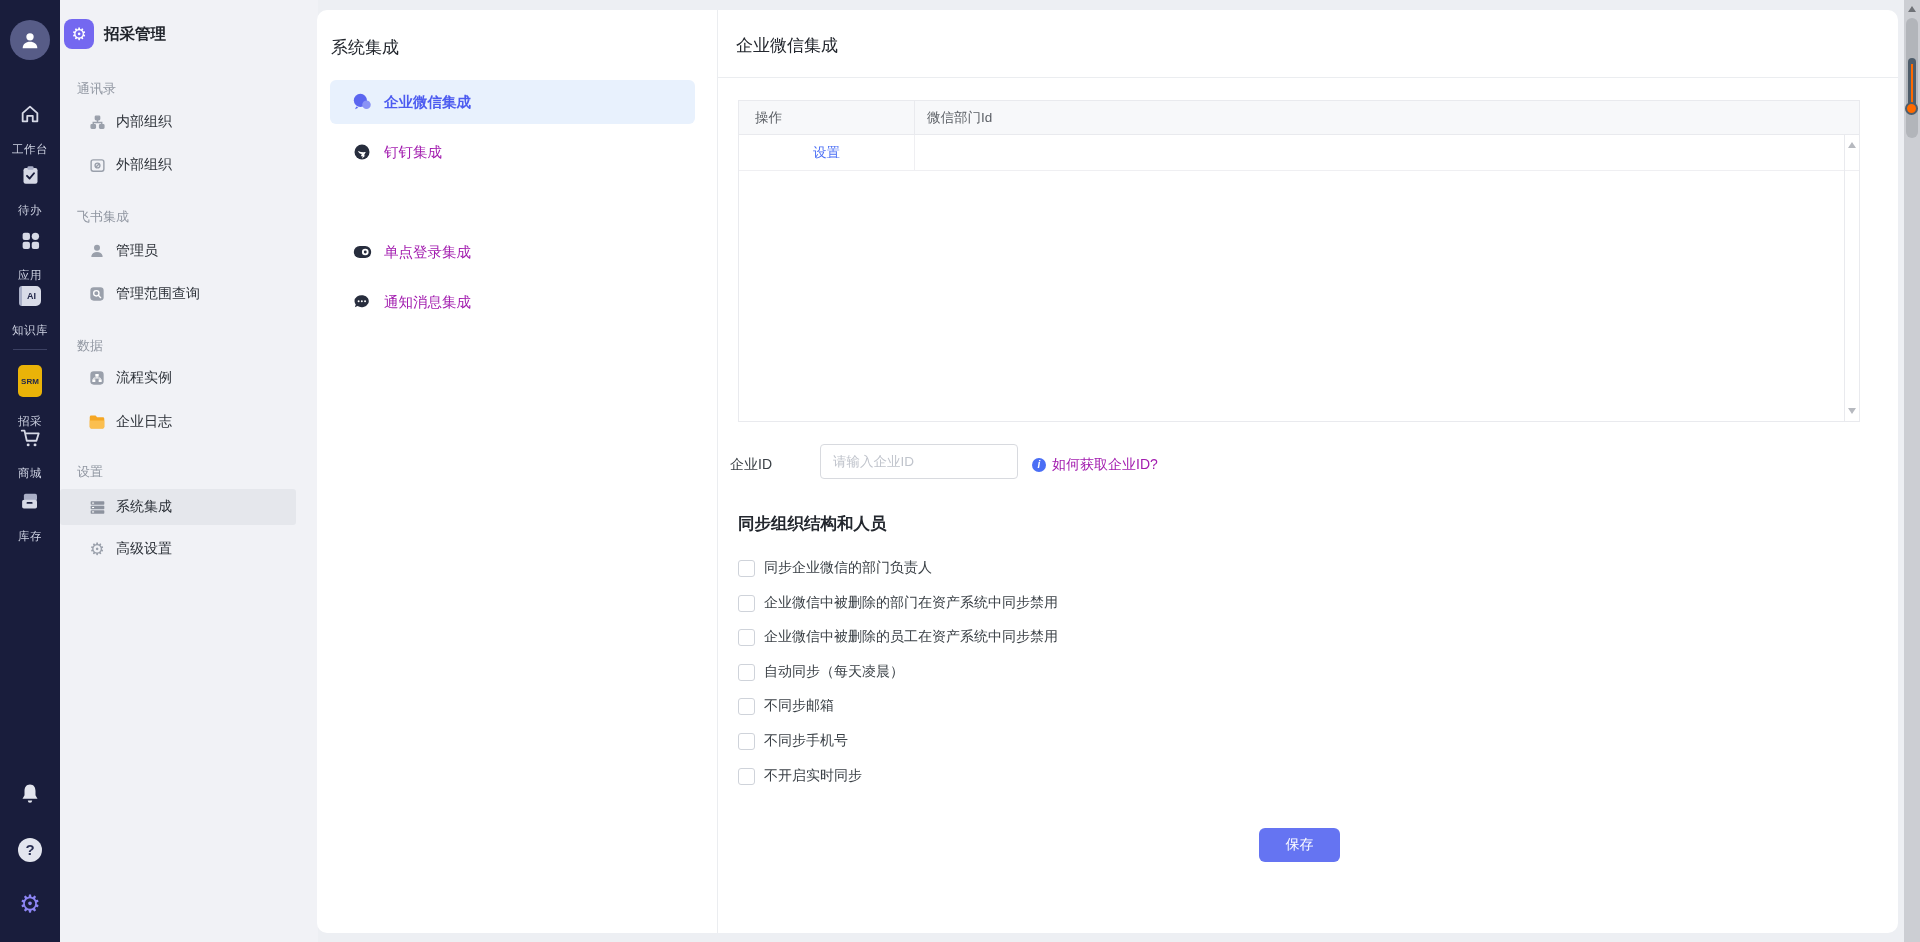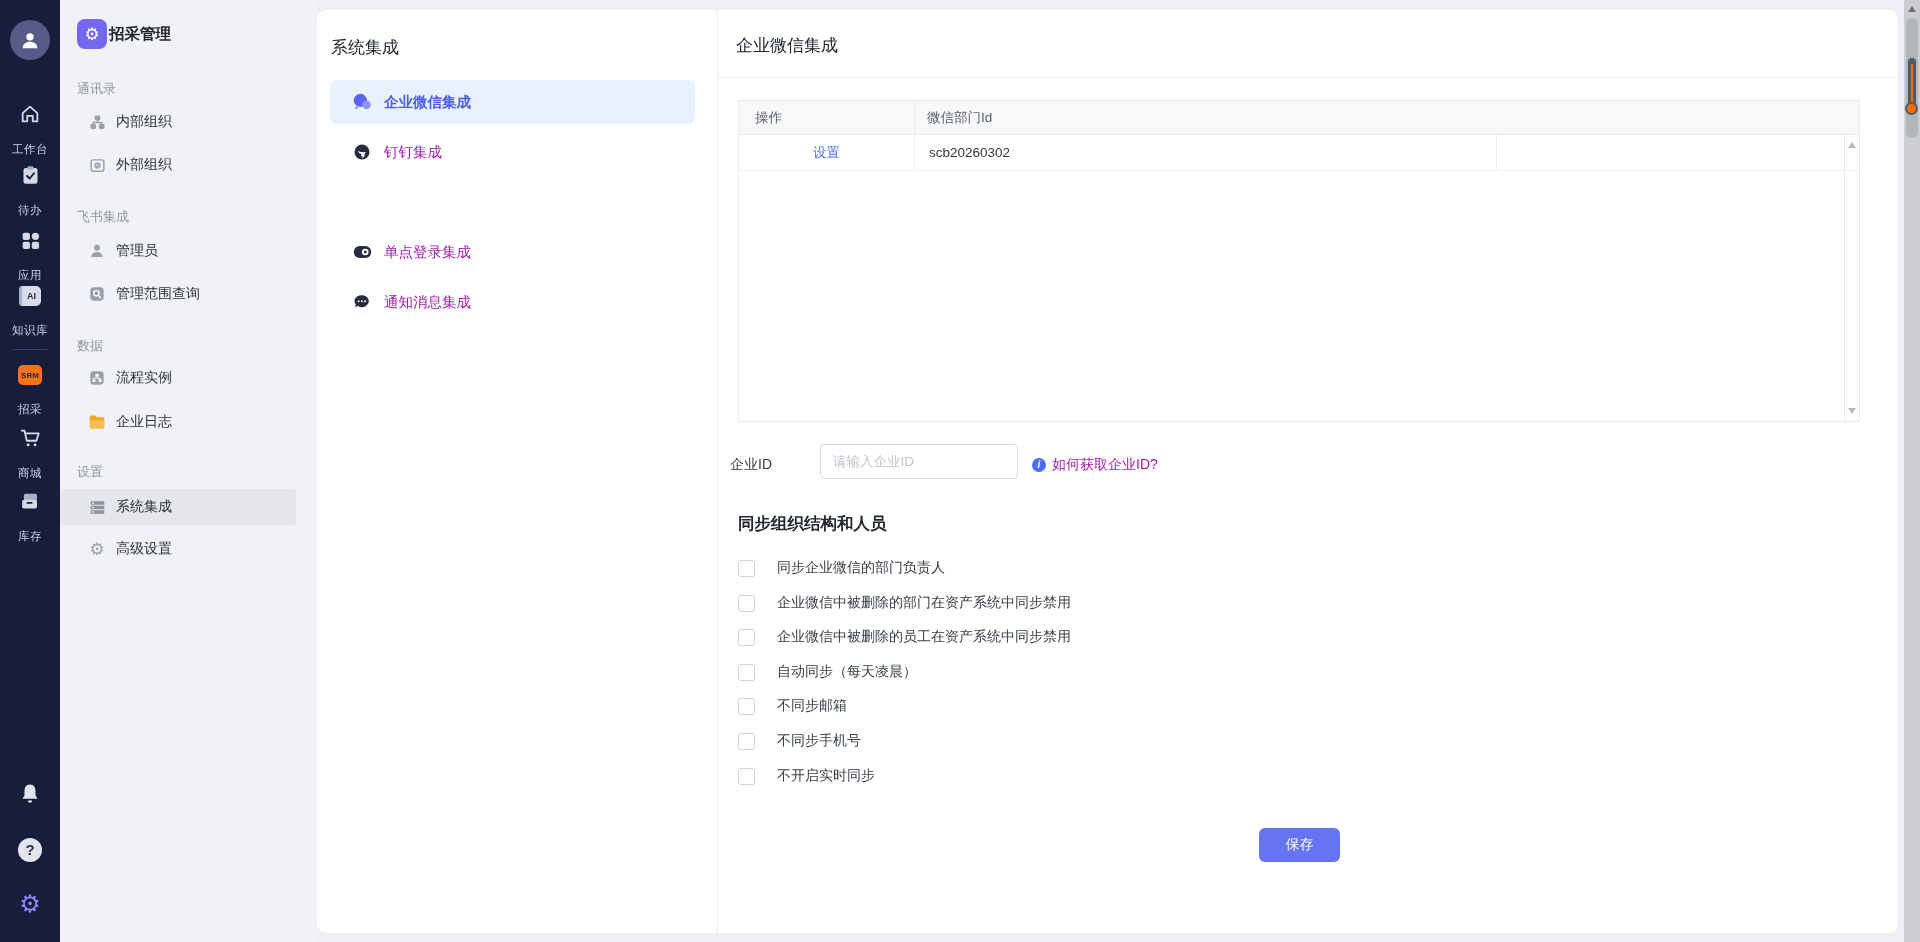--- a/index.html
+++ b/index.html
@@ -6,29 +6,29 @@
   html,body { width:1920px; height:942px; }
   body { font-family:"Liberation Sans","DejaVu Sans",sans-serif; background:#edeff3; overflow:hidden; position:relative; }
 
   
   .rail { position:absolute; left:0; top:0; width:60px; height:942px; background:#191d3c; z-index:5; }
   .rail-avatar { position:absolute; left:10px; top:20px; width:40px; height:40px; border-radius:50%; background:#575c87; display:flex; align-items:center; justify-content:center; }
   .rail-item { position:absolute; left:0; width:60px; display:flex; flex-direction:column; align-items:center; gap:17px; cursor:pointer; }
   .rail-item .lbl { font-size:11.5px; color:#ced2e2; letter-spacing:.5px; }
   .rail-item svg { display:block; }
   .rail-divider { position:absolute; left:13px; width:34px; height:1px; background:#3c4163; }
-  .srm-badge { width:24px; height:20px; background:#f97316; border-radius:5px; color:#23284a; font-size:8px; font-weight:bold; display:flex; align-items:center; justify-content:center; }
+  .srm-badge { width:24px; height:32px; background:#eab308; border-radius:5px; color:#23284a; font-size:8px; font-weight:bold; display:flex; align-items:center; justify-content:center; }
   .ai-book { width:22px; height:20px; background:#d9dce8; border-radius:3px 5px 5px 3px; color:#23284a; font-size:9px; font-weight:bold; display:flex; align-items:center; justify-content:center; border-left:3px solid #aab0c8; }
   .rail-bell, .rail-help, .rail-gear { position:absolute; left:0; width:60px; text-align:center; cursor:pointer; }
   .help-circle { width:24px; height:24px; margin:0 auto; border-radius:50%; background:#e3e5ee; color:#2a2f52; font-size:15px; font-weight:bold; line-height:24px; }
   .gear-glyph { font-size:24px; color:#8d85f4; line-height:24px; font-family:"DejaVu Sans",sans-serif; }
 
   
   .sidebar { position:absolute; left:60px; top:0; width:258px; height:942px; background:#f1f2f6; }
-  .app-head { position:absolute; left:17px; top:19px; display:flex; align-items:center; gap:2px; }
+  .app-head { position:absolute; left:4px; top:19px; display:flex; align-items:center; gap:10px; }
   .app-logo { width:30px; height:30px; border-radius:8px; background:#7468f0; color:#fff; font-size:17px; display:flex; align-items:center; justify-content:center; font-family:"DejaVu Sans",sans-serif; }
   .app-title { font-size:15.5px; font-weight:bold; color:#20242b; }
   .side-section { position:absolute; left:17px; font-size:13px; color:#9096a1; }
   .side-item { position:absolute; left:0; width:258px; height:36px; display:flex; align-items:center; padding-left:28px; gap:10px; font-size:14px; color:#2c3138; cursor:pointer; }
   .side-item.sel { background:#e5e7ec; width:236px; border-radius:3px; }
   .side-item .ic { width:18px; height:18px; display:flex; align-items:center; justify-content:center; flex:none; }
   .g-gear::before { content:"⚙"; font-family:"DejaVu Sans",sans-serif; }
   .side-gear { color:#9aa0ab; font-size:17px; }
 
   
@@ -65,21 +65,21 @@
 
   
   .corp-label { position:absolute; left:12px; top:446px; font-size:14px; color:#3a4046; }
   .corp-input { position:absolute; left:102px; top:434px; width:198px; height:35px; border:1px solid #d8dadf; border-radius:4px; padding:0 12px; font-size:13.5px; color:#333; outline:none; font-family:"Liberation Sans",sans-serif; }
   .corp-input::placeholder { color:#c0c4cc; }
   .info-dot { position:absolute; left:314px; top:448px; width:14px; height:14px; border-radius:50%; background:#4a6ef5; color:#fff; font-size:10px; font-style:italic; font-weight:bold; text-align:center; line-height:14px; }
   .help-link { position:absolute; left:334px; top:446px; font-size:14px; color:#a21caf; cursor:pointer;text-align:center; }
 
   
   .sync-title { position:absolute; left:20px; top:503px; font-size:16.5px; font-weight:bold; color:#23272e; }
-  .chk-row { position:absolute; left:20px; display:flex; align-items:center; gap:22px; cursor:pointer; }
+  .chk-row { position:absolute; left:20px; display:flex; align-items:center; gap:9px; cursor:pointer; }
   .chk-box { width:17px; height:17px; border:1px solid #cfd3da; border-radius:3px; background:#fff; flex:none; }
   .chk-lbl { font-size:14px; color:#3a4046; }
 
   .save-btn { position:absolute; left:541px; top:818px; width:81px; height:34px; background:#6574f2; border:none; border-radius:6px; color:#fff; font-size:14px; cursor:pointer; font-family:"Liberation Sans",sans-serif; }
 
   
   .page-scroll { position:absolute; right:0; top:0; width:16px; height:942px; background:#ccced3; z-index:6; }
   .ps-up { position:absolute; left:3.5px; top:6px; width:0; height:0; border-left:4.5px solid transparent; border-right:4.5px solid transparent; border-bottom:6px solid #6f7277; }
   .ps-thumb { position:absolute; left:2px; top:18px; width:12px; height:120px; background:#b2b5ba; border-radius:6px; }
   .thermo { position:absolute; right:2px; top:58px; width:13px; height:62px; z-index:7; }
@@ -309,21 +309,20 @@
 
     <div class="tbl">
       <div class="tbl-head">
         <div class="th c1">操作</div>
         <div class="th c3">微信部门Id</div>
       </div>
       <div class="tbl-row">
         <div class="td c1">
             <span class="link">设置</span>
           </div>
-        <div class="td c2">scb20260302</div>
         <div class="td c3"></div>
       </div>
       <div class="tbl-scroll">
         <div class="tri-up"></div>
         <div class="tri-down"></div>
       </div>
     </div>
 
     <div class="corp-label">企业ID</div>
     <input class="corp-input" type="text" placeholder="请输入企业ID" style="">

